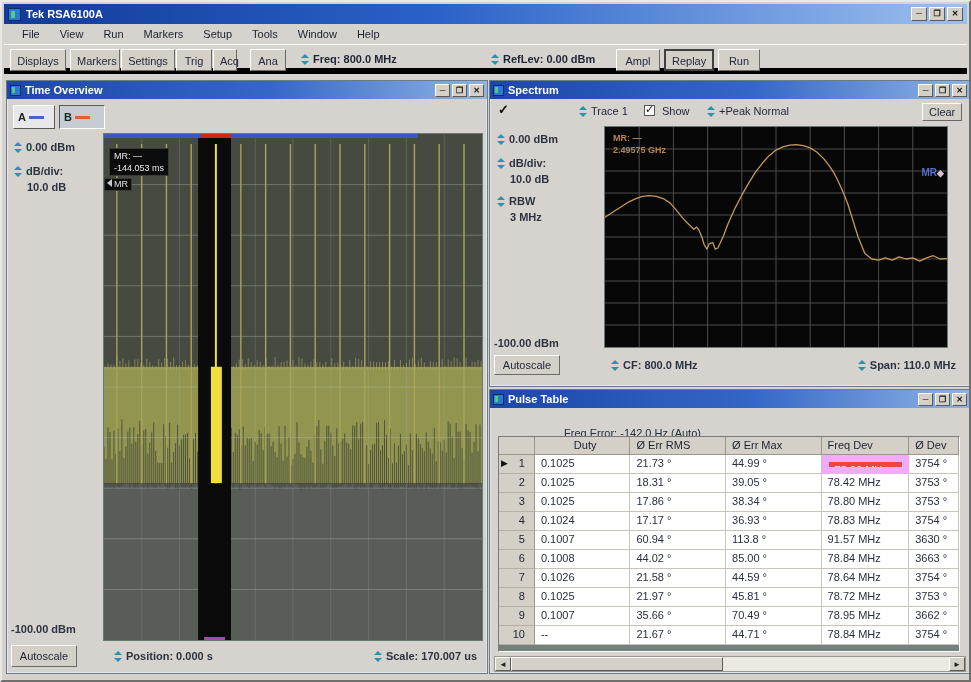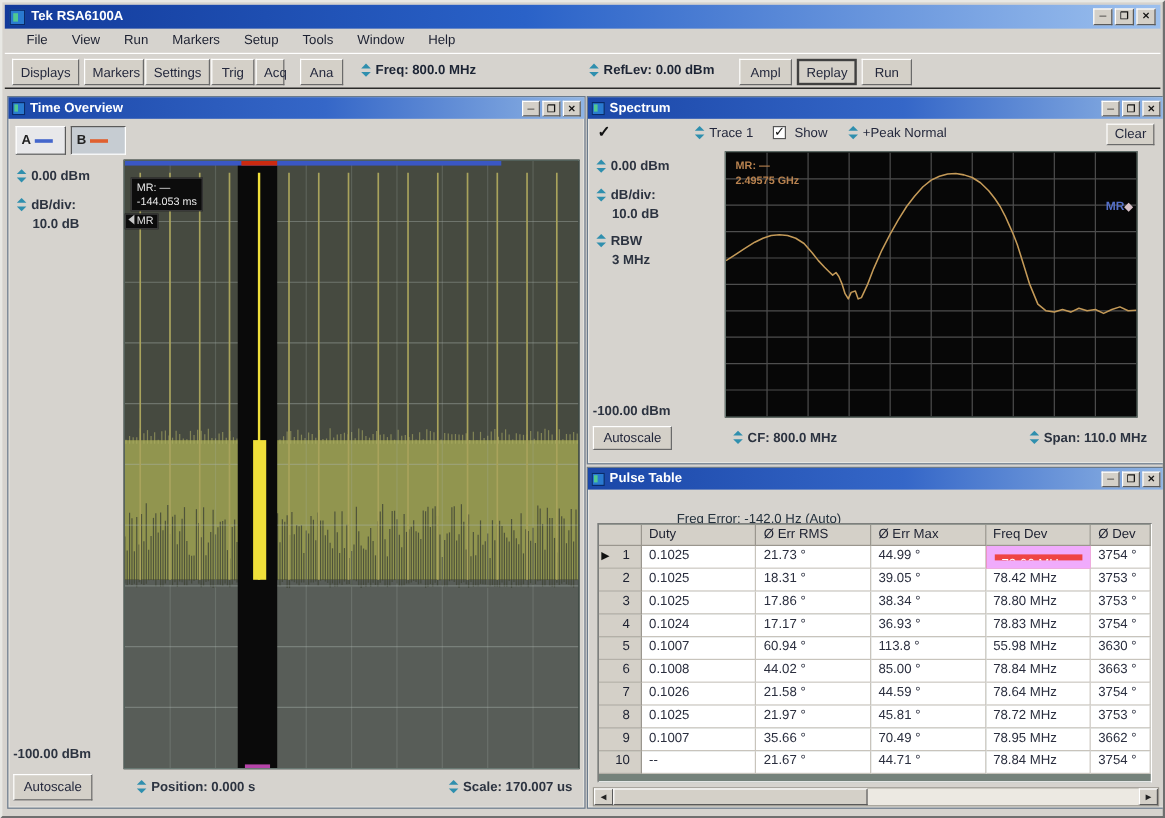--- a/index.html
+++ b/index.html
@@ -11,21 +11,21 @@
     background:linear-gradient(90deg,#123a9a 0%,#2a62c8 45%,#9cc0ee 100%);
     display:flex;align-items:center;padding:0 4px;color:#fff;font-size:11px;font-weight:bold;}
   .app-ico{width:13px;height:13px;margin-right:5px;background:#2a7ad0;border:1px solid #0a2a6a;position:relative;}
   .app-ico::after{content:"";position:absolute;left:2px;top:2px;width:4px;height:7px;background:#50c890;}
   .wbtns{margin-left:auto;display:flex;gap:2px;}
   .wbtn{width:16px;height:14px;background:#d4d0c8;border:1px solid;border-color:#fff #5a5a5a #5a5a5a #fff;
     font-size:8px;line-height:12px;text-align:center;color:#111;font-weight:bold;}
   .menubar{position:absolute;left:2px;top:22px;right:2px;height:20px;background:#d6d3ce;display:flex;align-items:center;padding-left:8px;}
   .menu-item{font-size:11px;color:#1c2030;padding:2px 10px;}
   .toolbar{position:absolute;left:2px;top:42px;right:2px;height:30px;background:#d6d3ce;
-    border-top:1px solid #fff;border-bottom:1px solid #000000;}
+    border-top:1px solid #fff;border-bottom:6px solid #000000;}
   .tb-btn{position:absolute;top:4px;height:22px;background:#d4d0c8;border:1px solid;
     border-color:#fff #6a6a6a #6a6a6a #fff;font-size:11px;color:#24283c;text-align:center;line-height:20px;}
   .tb-lab{position:absolute;top:8px;font-size:11px;font-weight:bold;color:#1c2434;}
   .spin{display:inline-block;width:9px;height:11px;position:relative;vertical-align:-2px;margin-right:4px;}
   .spin::before{content:"";position:absolute;left:1px;top:0;border-left:4px solid transparent;border-right:4px solid transparent;border-bottom:4px solid #2f8fae;}
   .spin::after{content:"";position:absolute;left:1px;bottom:0;border-left:4px solid transparent;border-right:4px solid transparent;border-top:4px solid #2f8fae;}
   
   .win{position:absolute;background:#d6d3ce;border:1px solid #6b7b8c;box-shadow:inset 0 0 0 1px #e6e6e2;}
   .win-title{height:18px;background:linear-gradient(90deg,#1b47a8 0%,#3567c8 55%,#8fb4e4 100%);
     display:flex;align-items:center;padding:0 3px;color:#fff;font-size:11px;font-weight:bold;}
@@ -586,21 +586,21 @@
         <span class="wbtn sm">─</span>
         <span class="wbtn sm">❐</span>
         <span class="wbtn sm">✕</span>
       </span>
     </div>
     <div class="win-body">
       <span class="glabel" style="left:74px;top:19px;font-weight:normal;color:#22303c;">Freq Error: -142.0 Hz (Auto)</span>
       <div class="pt-wrap" style="left:8px;top:28px;width:462px;height:216px;">
         <div class="pt-header" id="pt-header">
             <div class="pt-hcell" style="width: 36px;"></div>
-            <div class="pt-hcell" style="width: 96px;">Duty</div>
+            <div class="pt-hcell" style="width: 96px; text-align: center;">Duty</div>
             <div class="pt-hcell" style="width: 96px;">Ø Err RMS</div>
             <div class="pt-hcell" style="width: 96px;">Ø Err Max</div>
             <div class="pt-hcell" style="width: 88px;">Freq Dev</div>
             <div class="pt-hcell" style="width: 50px;">Ø Dev</div>
           </div>
         <div id="pt-rows">
             <div class="pt-row">
               <div class="pt-numcell" style="width: 36px;">1<span class="pt-ptr">▶</span></div>
               <div class="pt-cell" style="width: 96px;">0.1025</div>
               <div class="pt-cell" style="width: 96px;">21.73 °</div>
@@ -630,21 +630,21 @@
               <div class="pt-cell" style="width: 96px;">17.17 °</div>
               <div class="pt-cell" style="width: 96px;">36.93 °</div>
               <div class="pt-cell" style="width: 88px;">78.83 MHz</div>
               <div class="pt-cell" style="width: 50px;">3754 °</div>
             </div>
             <div class="pt-row">
               <div class="pt-numcell" style="width: 36px;">5</div>
               <div class="pt-cell" style="width: 96px;">0.1007</div>
               <div class="pt-cell" style="width: 96px;">60.94 °</div>
               <div class="pt-cell" style="width: 96px;">113.8 °</div>
-              <div class="pt-cell" style="width: 88px;">55.98 MHz</div>
+              <div class="pt-cell" style="width: 88px;">91.57 MHz</div>
               <div class="pt-cell" style="width: 50px;">3630 °</div>
             </div>
             <div class="pt-row">
               <div class="pt-numcell" style="width: 36px;">6</div>
               <div class="pt-cell" style="width: 96px;">0.1008</div>
               <div class="pt-cell" style="width: 96px;">44.02 °</div>
               <div class="pt-cell" style="width: 96px;">85.00 °</div>
               <div class="pt-cell" style="width: 88px;">78.84 MHz</div>
               <div class="pt-cell" style="width: 50px;">3663 °</div>
             </div>

